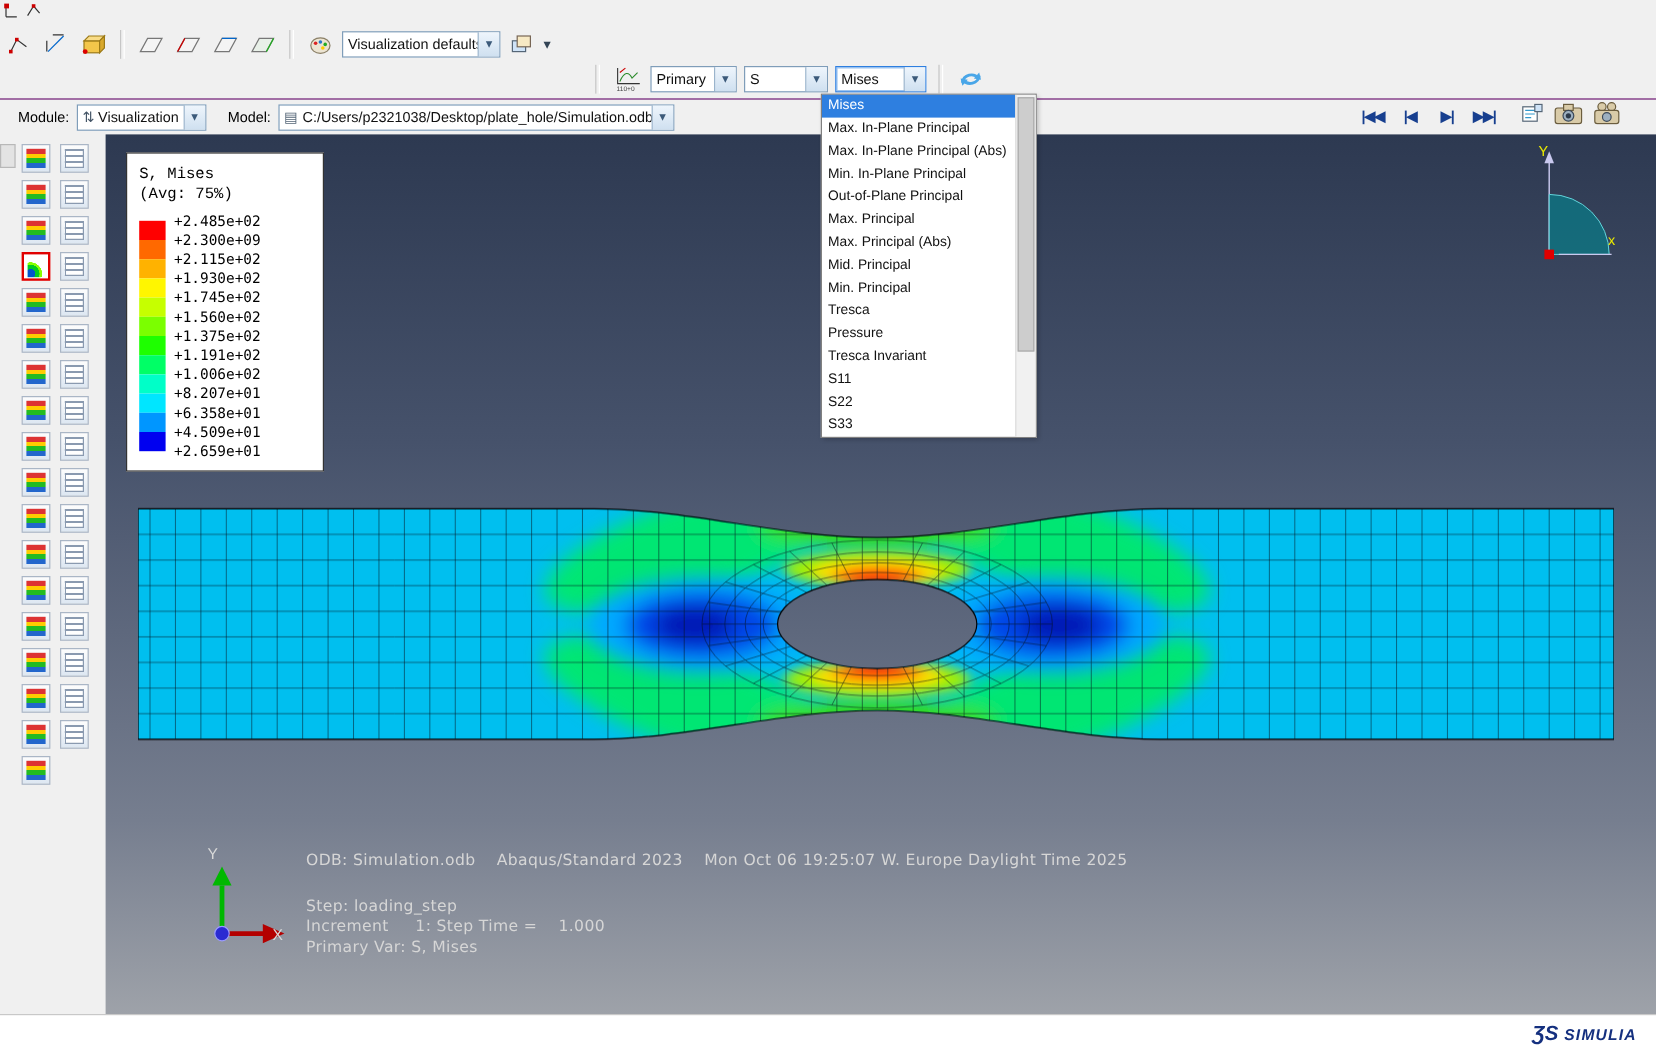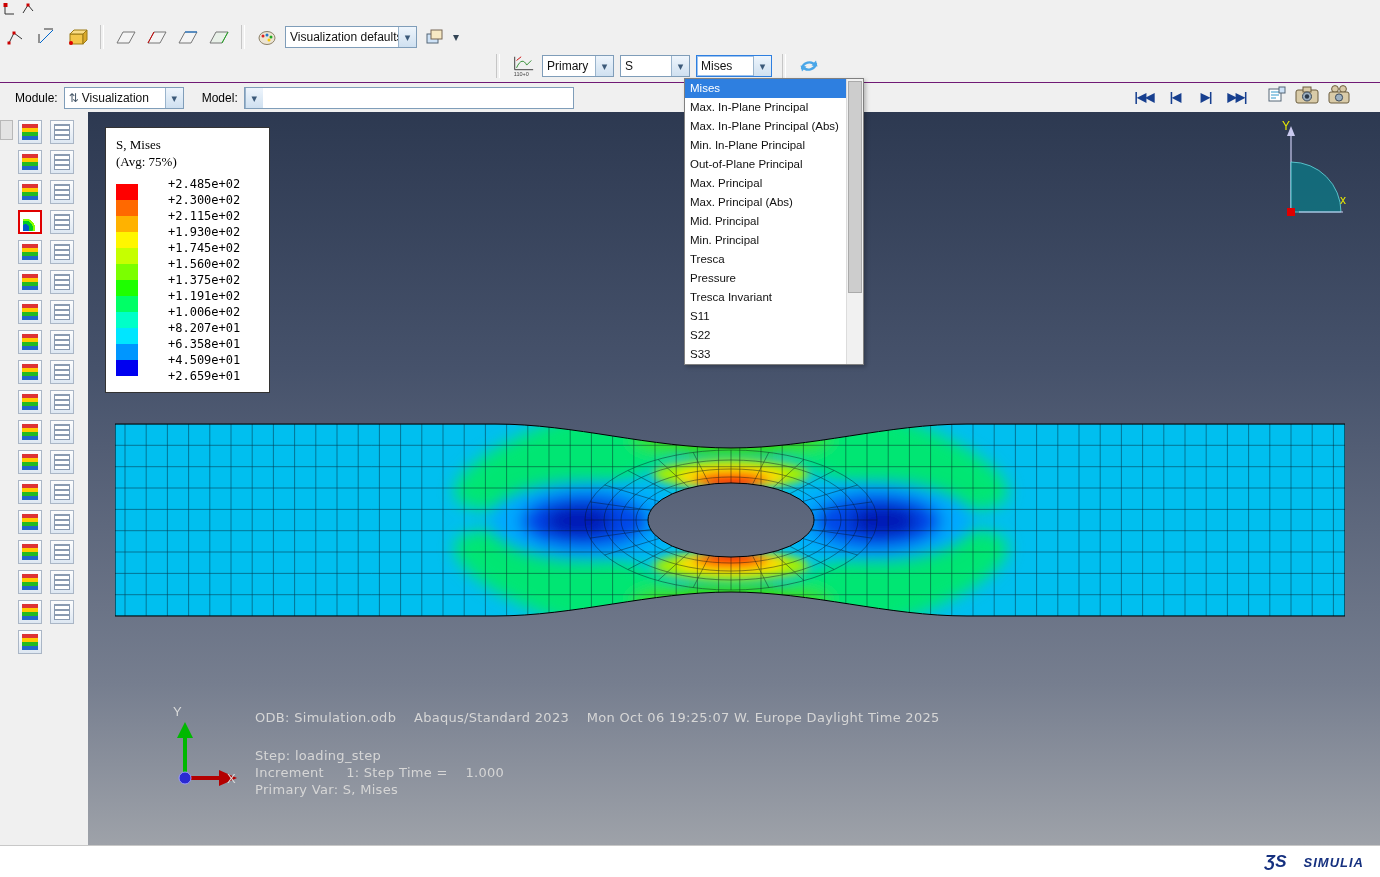--- a/index.html
+++ b/index.html
@@ -66,31 +66,31 @@
     background:linear-gradient(180deg,#2d3951 0%,#46526b 35%,#767e8f 78%,#9ea2a9 100%);}
   .vp-text{position:absolute;color:#d6d6d6;font-size:13px;letter-spacing:.3px;white-space:pre;
     font-family:"DejaVu Sans",sans-serif;}
   .mesh{position:absolute;left:27px;top:306px;width:1230px;height:204px;}
   .triad-tr{position:absolute;left:1165px;top:6px;width:95px;height:110px;}
   .triad-bl{position:absolute;left:75px;top:588px;width:90px;height:95px;}
 
   
   .legend{position:absolute;left:17px;top:15px;width:165px;background:#fff;border:1px solid #333;
     box-sizing:border-box;padding:8px 0 8px 10px;color:#000;}
-  .lg-title,.lg-sub{font-size:13px;line-height:17px;font-family:Liberation Serif, serif;}
-  .lg-body{display:flex;margin-top:6px;gap:23px;}
+  .lg-title,.lg-sub{font-size:13px;line-height:17px;font-family:Liberation Mono, monospace;}
+  .lg-body{display:flex;margin-top:6px;}
   .lg-swatches{display:flex;flex-direction:column;padding-top:8px;}
   .lg-swatch{width:22px;height:16px;}
   .lg-values{margin-left:7px;}
   .lg-value{font-family:"DejaVu Sans Mono",monospace;font-size:12px;line-height:16px;height:16px;}
 
   
   .statusbar{position:absolute;left:0;right:0;top:845px;height:32px;background:#fff;border-top:1px solid #c8c8c8;
     display:flex;align-items:center;justify-content:flex-end;padding-right:16px;box-sizing:border-box;}
-  .brand{display:flex;align-items:baseline;gap:17px;color:#15307f;font-style:italic;font-weight:bold;}
+  .brand{display:flex;align-items:baseline;gap:5px;color:#15307f;font-style:italic;font-weight:bold;}
   .brand .glyph{font-size:17px;}
   .brand .name{font-size:13px;letter-spacing:1px;}
 </style>
 </head>
 <body>
 
 <div class="tb0">
   <svg width="14" height="14" viewBox="0 0 14 14">
     <path d="M2 12 L2 3 M2 12 L11 12" stroke="#333" fill="none"></path>
     <rect x="0.5" y="1" width="4" height="4" fill="#c00"></rect>
@@ -198,26 +198,27 @@
       <path d="M4 14 a7.5 7.5 0 0 1 13.5 -3.5" stroke="#49a6e8" stroke-width="2.4" fill="none"></path>
       <polygon points="19.5,11.5 13.5,10.5 18,5.5" fill="#49a6e8"></polygon>
       <path d="M18 8 a7.5 7.5 0 0 1 -13.5 3.5" stroke="#49a6e8" stroke-width="2.4" fill="none"></path>
       <polygon points="2.5,10.5 8.5,11.5 4,16.5" fill="#49a6e8"></polygon>
     </svg>
   </span>
 </div>
 
 <div class="ctx">
   <span class="ctx-label">Module:</span>
-  <div class="combo module" style="width:120px">
+  <div class="combo module" style="width:108px">
     <span class="combo-text">Visualization</span>
     <span class="combo-btn"></span>
   </div>
   <span class="ctx-label" style="margin-left:12px;">Model:</span>
   <div class="combo model" style="width:330px">
+    <span class="combo-text">C:/Users/p2321038/Desktop/plate_hole/Simulation.odb</span>
     <span class="combo-btn"></span>
   </div>
 </div>
 
 <div class="playback">
   <span class="pb">|◀◀</span>
   <span class="pb">|◀</span>
   <span class="pb">▶|</span>
   <span class="pb">▶▶|</span>
 </div>
@@ -300,21 +301,21 @@
           <div class="lg-swatch" style="background: rgb(30, 255, 0);"></div>
           <div class="lg-swatch" style="background: rgb(0, 255, 102);"></div>
           <div class="lg-swatch" style="background: rgb(0, 255, 200);"></div>
           <div class="lg-swatch" style="background: rgb(0, 230, 255);"></div>
           <div class="lg-swatch" style="background: rgb(0, 150, 255);"></div>
           <div class="lg-swatch" style="background: rgb(0, 0, 240);"></div>
         </div>
       <div class="lg-values">
 
       <div class="lg-value">+2.485e+02</div>
-          <div class="lg-value">+2.300e+02</div>
+          <div class="lg-value">+2.300e+09</div>
           <div class="lg-value">+2.115e+02</div>
           <div class="lg-value">+1.930e+02</div>
           <div class="lg-value">+1.745e+02</div>
           <div class="lg-value">+1.560e+02</div>
           <div class="lg-value">+1.375e+02</div>
           <div class="lg-value">+1.191e+02</div>
           <div class="lg-value">+1.006e+02</div>
           <div class="lg-value">+8.207e+01</div>
           <div class="lg-value">+6.358e+01</div>
           <div class="lg-value">+4.509e+01</div>

